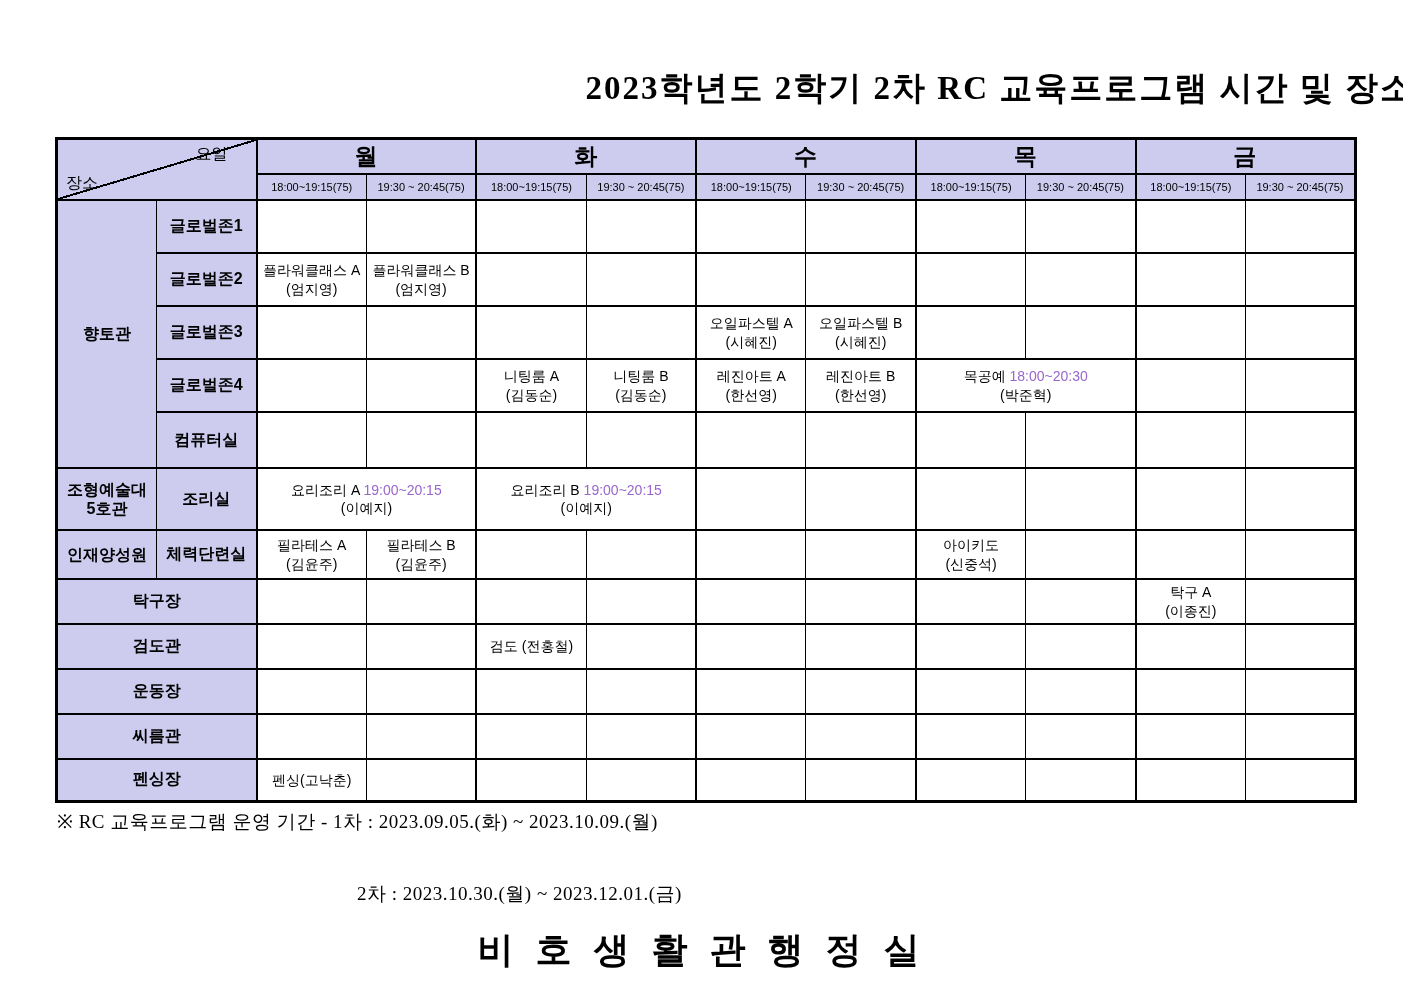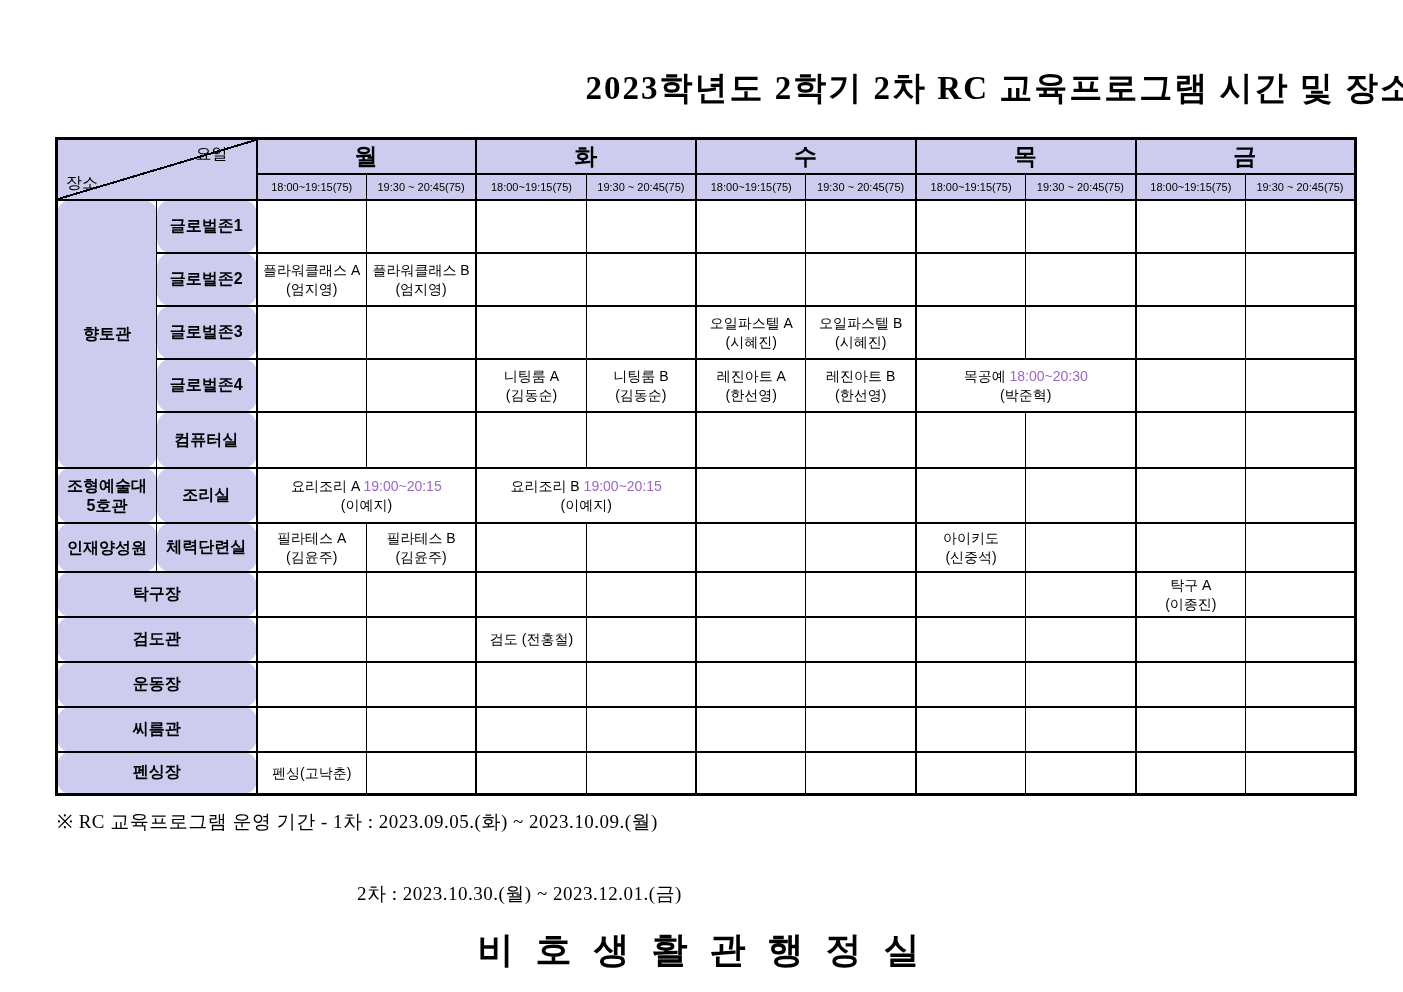--- a/index.html
+++ b/index.html
@@ -37,25 +37,25 @@
   .time-th { font-size: 11px; white-space: nowrap; }
   .corner-th { position: relative; padding: 0; }
   .diag {
     position: absolute; inset: 0;
     background: linear-gradient(to bottom right,
       transparent calc(50% - 1px), var(--line) calc(50% - 1px),
       var(--line) calc(50% + 1px), transparent calc(50% + 1px));
   }
   .corner-day  { position: absolute; top: 4px;  right: 28px; font-size: 16px; }
   .corner-place{ position: absolute; bottom: 5px; left: 8px; font-size: 16px; }
-  tbody th { background: var(--header-bg); font-size: 16px; font-weight: 600; border-radius: 14px; }
+  tbody th { background: var(--header-bg); font-size: 16px; font-weight: 600; }
   .group-th { white-space: pre-line; line-height: 1.2; }
   tbody tr { height: 53px; }
   tbody tr:nth-child(5) { height: 56px; }
-  tbody tr:nth-child(6) { height: 55px; }
+  tbody tr:nth-child(6) { height: 62px; }
   tbody tr:nth-child(7) { height: 49px; }
   tbody tr:nth-child(n+8) { height: 45px; }
   tbody tr:nth-child(12) { height: 42px; }
   td { background: #fff; font-size: 14px; }
   .cell-line { line-height: 1.3; white-space: nowrap; }
   .cell-time {  }
   .note { position: absolute; font-family: "Liberation Serif", serif; font-size: 19px; letter-spacing: 0.5px; }
   .note-1 { top: 808px; left: 57px; }
   .note-2 { top: 843px; left: 357px; margin-top: 38px; }
   .signature {

